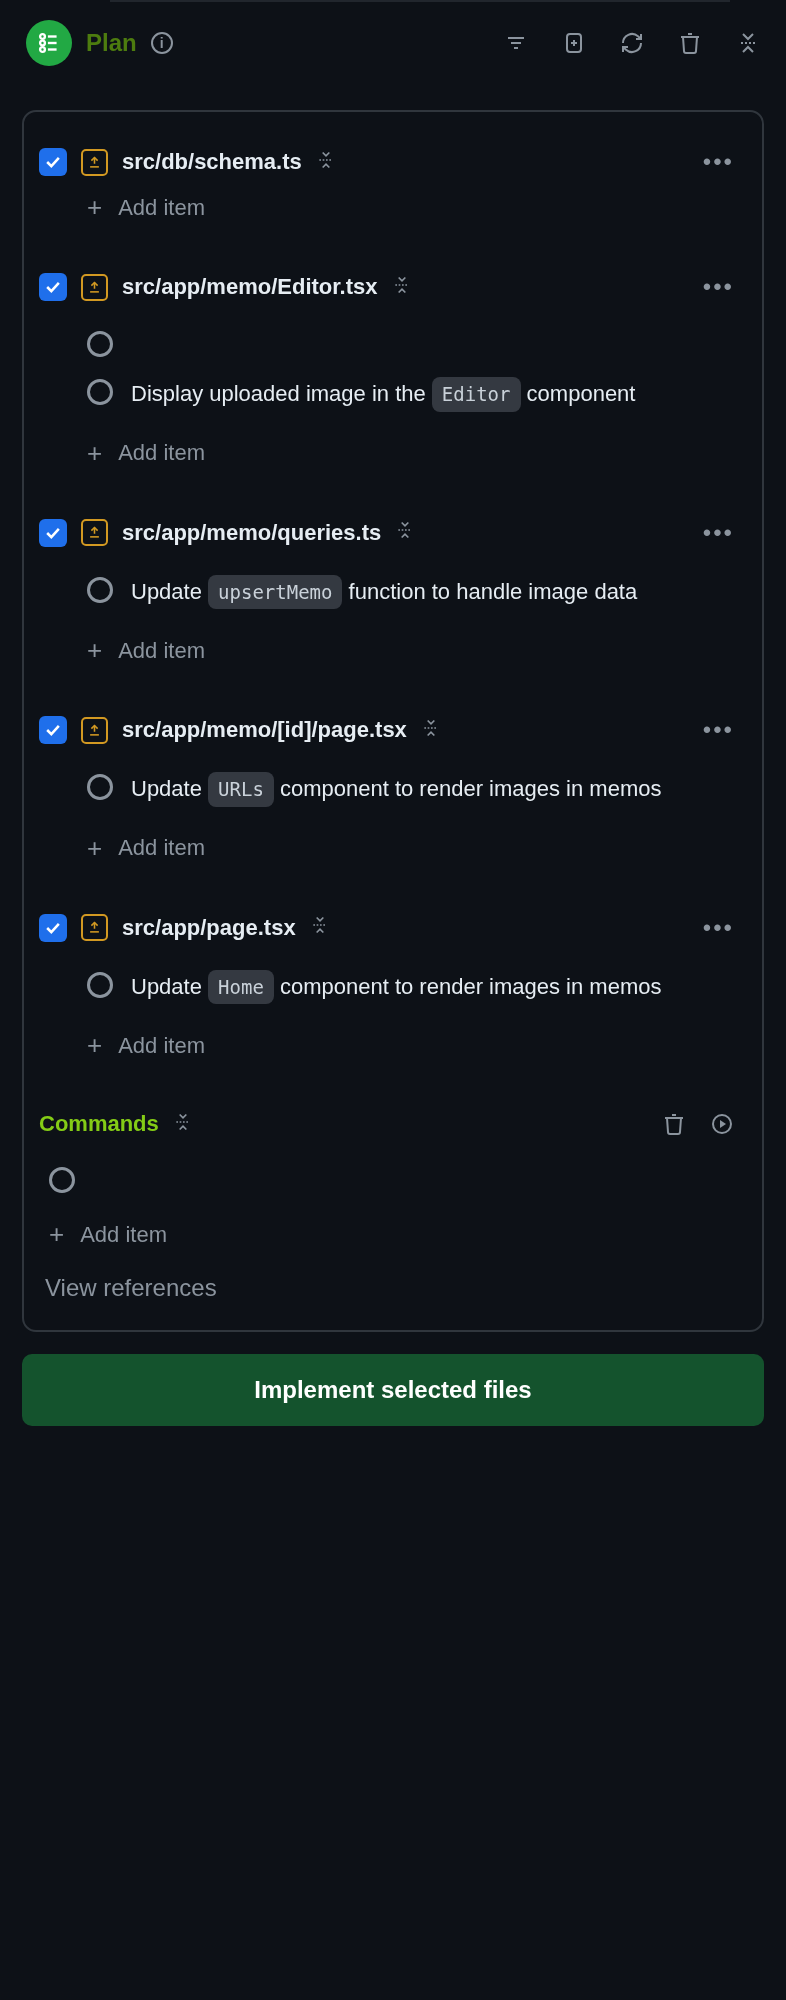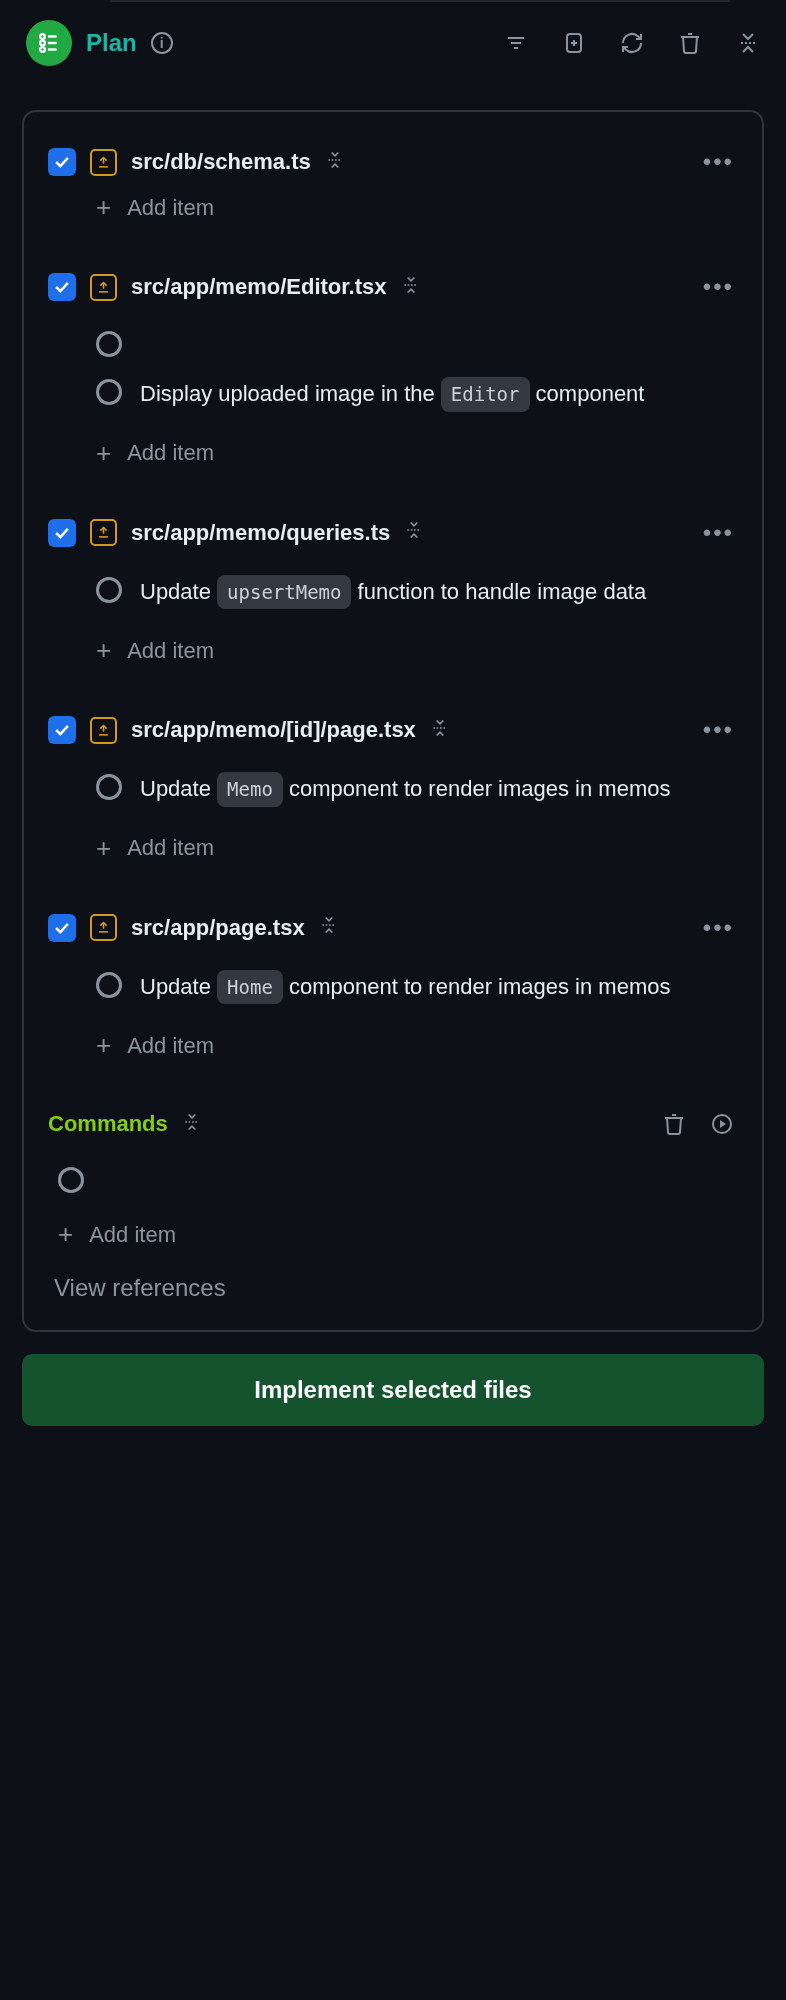--- a/index.html
+++ b/index.html
@@ -23,21 +23,21 @@
     border-radius: 50%;
     background: #22a944;
     display: flex;
     align-items: center;
     justify-content: center;
     color: #fff;
   }
   .plan-title {
     font-weight: 700;
     font-size: 24px;
-    color: #14b8a6;
+    color: #4d7c0f;
     text-align: center;
   }
   .info-icon {
     width: 22px;
     height: 22px;
     border: 2px solid #8b949e;
     border-radius: 50%;
     display: inline-flex;
     align-items: center;
     justify-content: center;
@@ -57,21 +57,21 @@
     align-items: center;
     justify-content: center;
     cursor: pointer;
     color: #8b949e;
   }
   .icon-btn svg { width: 24px; height: 24px; }
   .panel {
     border: 2px solid #30363d;
     border-radius: 14px;
     margin: 26px 22px 22px 22px;
-    padding: 36px 28px 18px 24px;
+    padding: 36px 28px 18px 15px;
   }
   .file-group { margin-bottom: 50px; }
   .file-header {
     display: flex;
     align-items: center;
     gap: 14px;
   }
   .checkbox {
     width: 28px;
     height: 28px;
@@ -362,21 +362,21 @@
           <span class="insert-icon"><svg viewBox="0 0 24 24" width="20" height="20" fill="none" stroke="currentColor" stroke-width="2">
               <polyline points="8 3 12 7 16 3"></polyline>
               <line x1="4" y1="12" x2="20" y2="12" stroke-dasharray="2 2"></line>
               <polyline points="8 21 12 17 16 21"></polyline>
             </svg></span>
           <span class="kebab">•••</span>
         </div>
         <div class="task-list">
           <div class="task">
             <div class="radio"></div>
-            <div class="task-text">Update <span class="code-pill">Memo</span> component to render images in memos</div>
+            <div class="task-text">Update <span class="code-pill">URLs</span> component to render images in memos</div>
           </div>
         </div>
         <div class="add-item">
           <span class="plus">+</span>
           <span>Add item</span>
         </div>
       </div>
       <div class="file-group">
         <div class="file-header">
           <div class="checkbox">

